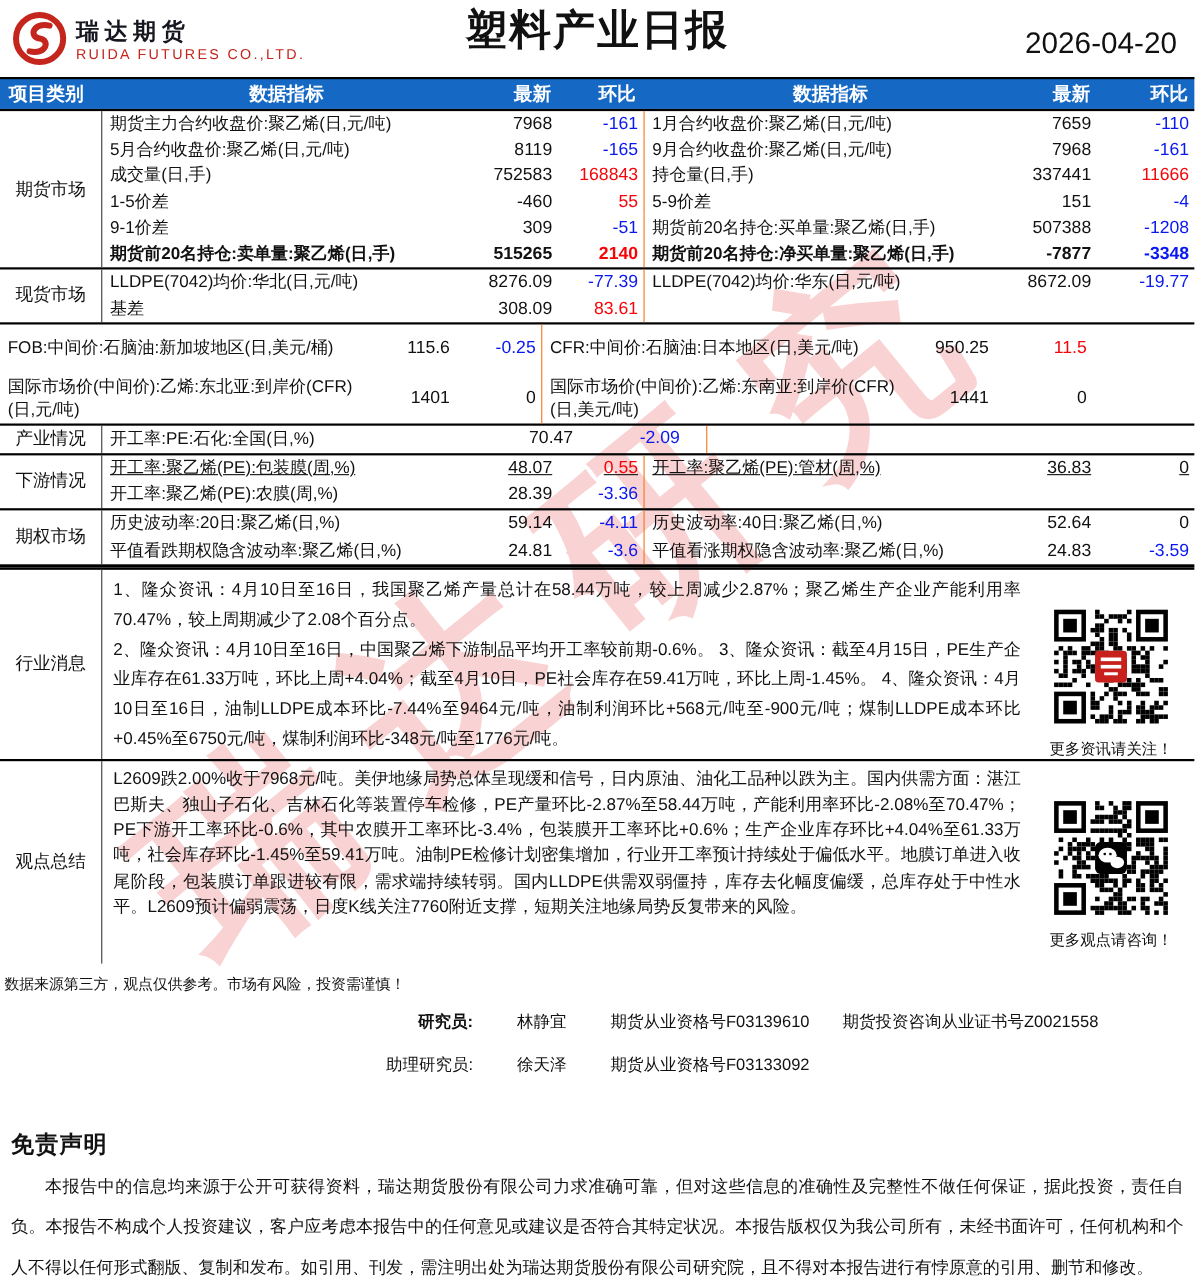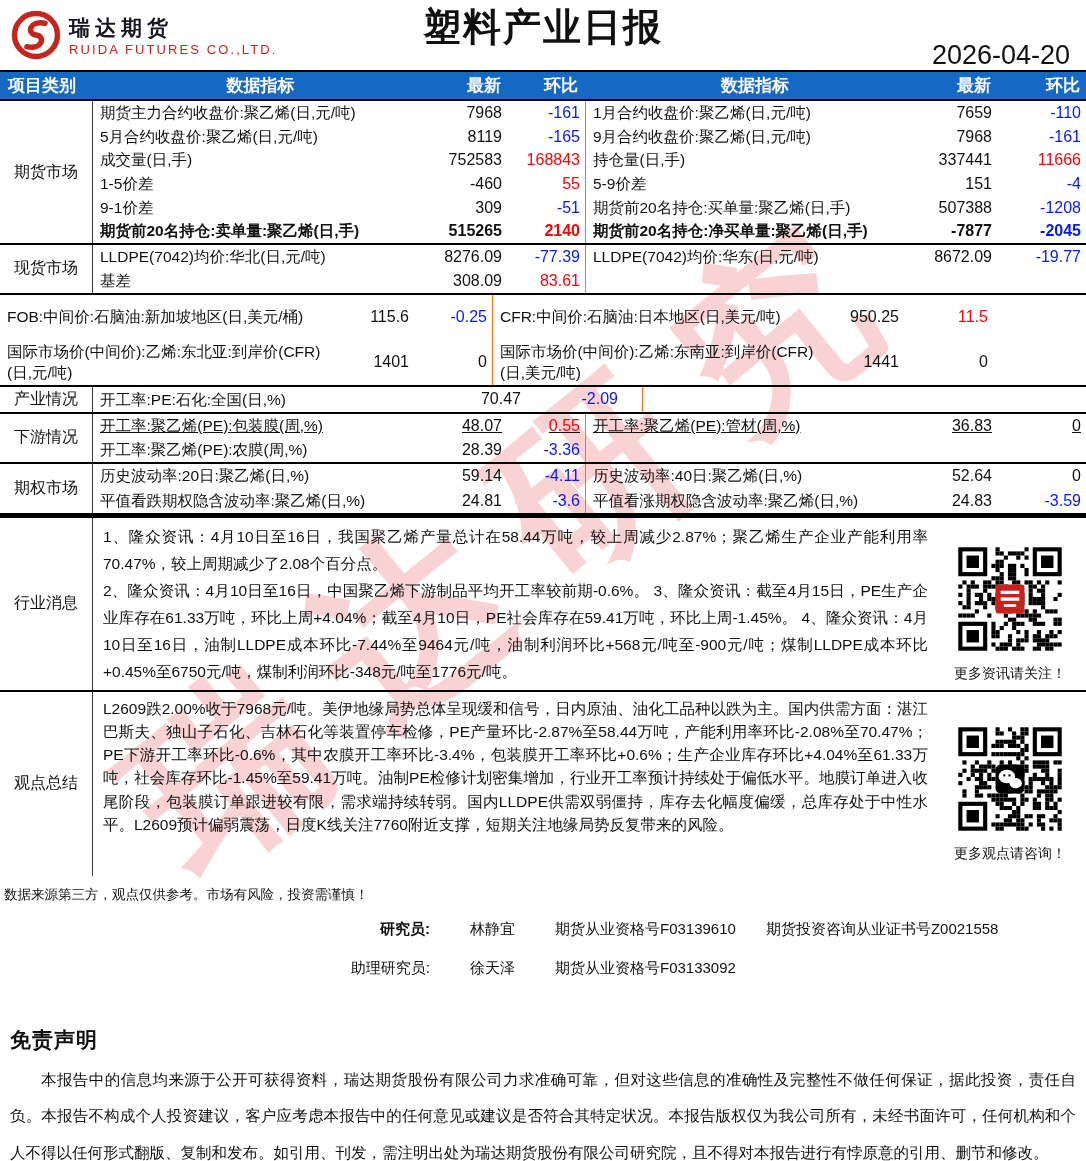--- a/index.html
+++ b/index.html
@@ -10,21 +10,21 @@
     transform:rotate(-39deg);transform-origin:center;
     font-size:185px;font-weight:bold;letter-spacing:48px;white-space:nowrap;
     color:rgba(235,110,110,0.30);pointer-events:none;text-align:center;}
   .content{position:relative;z-index:1;}
   
   .hdr{position:relative;height:70px;}
   .logo{position:absolute;left:10px;top:9px;display:flex;align-items:center;gap:7px;}
   .logo-txt .cn{font-size:21px;font-weight:bold;color:#15161f;letter-spacing:5px;line-height:1.05;}
   .logo-txt .en{font-size:13px;color:#c4251d;letter-spacing:2.1px;margin-top:2px;}
   .title{position:absolute;left:0;right:0;top:2px;text-align:center;font-size:38px;font-weight:800;letter-spacing:2px;}
-  .rdate{position:absolute;right:16px;top:40px;font-size:27px;}
+  .rdate{position:absolute;right:16px;top:24px;font-size:27px;}
   
   .thead{display:grid;grid-template-columns:92px 337px 90px 65px 342px 83px 77px;
     background:#1568c4;color:#fff;font-weight:bold;font-size:17px;height:27px;align-items:center;
     border-top:2px solid #000;}
   .thead .c-cat{padding-left:8px;text-align:left;}
   .thead .c-ind{text-align:center;}
   .thead .c-new{text-align:right;padding-right:18px;}
   .thead .c-chg{text-align:right;padding-right:6px;}
   
   .section{display:flex;border-top:2px solid #000;background:transparent;}
@@ -37,21 +37,21 @@
   .cell.num{text-align:right;font-size:16px;padding-right:18px;}
   .cell.chg{padding-right:5px;}
   .rstart{border-left:1px solid #f97316;align-self:stretch;display:flex;align-items:center;}
   .chg-neg{color:#0a18f0;}
   .chg-pos{color:#f50408;}
   .chg-flat{color:#111;}
   
   .freetext{flex:1;padding:5px 6px 5px 10px;font-size:15.5px;line-height:27px;text-align:justify;}
   .freetext p{margin:0;}
   .sum .freetext{line-height:23.2px;}
-  .qrcol{width:152px;min-width:152px;display:flex;flex-direction:column;align-items:center;justify-content:center;padding-top:14px;}
+  .qrcol{width:152px;min-width:152px;display:flex;flex-direction:column;align-items:center;justify-content:flex-start;padding-top:28px;}
   .qrcol svg{width:120px;height:120px;}
   .qrcap{font-size:14px;margin-top:6px;}
   
   .note{font-size:13.5px;padding:10px 4px 0 4px;}
   .research{margin-top:16px;font-size:15px;}
   .rline{display:flex;margin:0 0 20px 0;}
   .rl-label{width:430px;text-align:right;}
   .rl-label.b{font-weight:bold;}
   .rl-name{width:125px;text-align:center;}
   .rl-cert{margin-right:30px;}
@@ -137,21 +137,21 @@
               <div class="cell label rstart">期货前20名持仓:买单量:聚乙烯(日,手)</div>
               <div class="cell num">507388</div>
               <div class="cell num chg chg-neg">-1208</div>
             </div>
             <div class="row" style="min-height: 23.5px; font-weight: bold;">
               <div class="cell label">期货前20名持仓:卖单量:聚乙烯(日,手)</div>
               <div class="cell num">515265</div>
               <div class="cell num chg chg-pos">2140</div>
               <div class="cell label rstart">期货前20名持仓:净买单量:聚乙烯(日,手)</div>
               <div class="cell num">-7877</div>
-              <div class="cell num chg chg-neg">-2045</div>
+              <div class="cell num chg chg-neg">-3348</div>
             </div>
           </div>
         </div>
         <div class="section">
           <div class="cat">现货市场</div>
           <div class="rows">
             <div class="row" style="min-height: 23.5px;">
               <div class="cell label">LLDPE(7042)均价:华北(日,元/吨)</div>
               <div class="cell num">8276.09</div>
               <div class="cell num chg chg-neg">-77.39</div>

